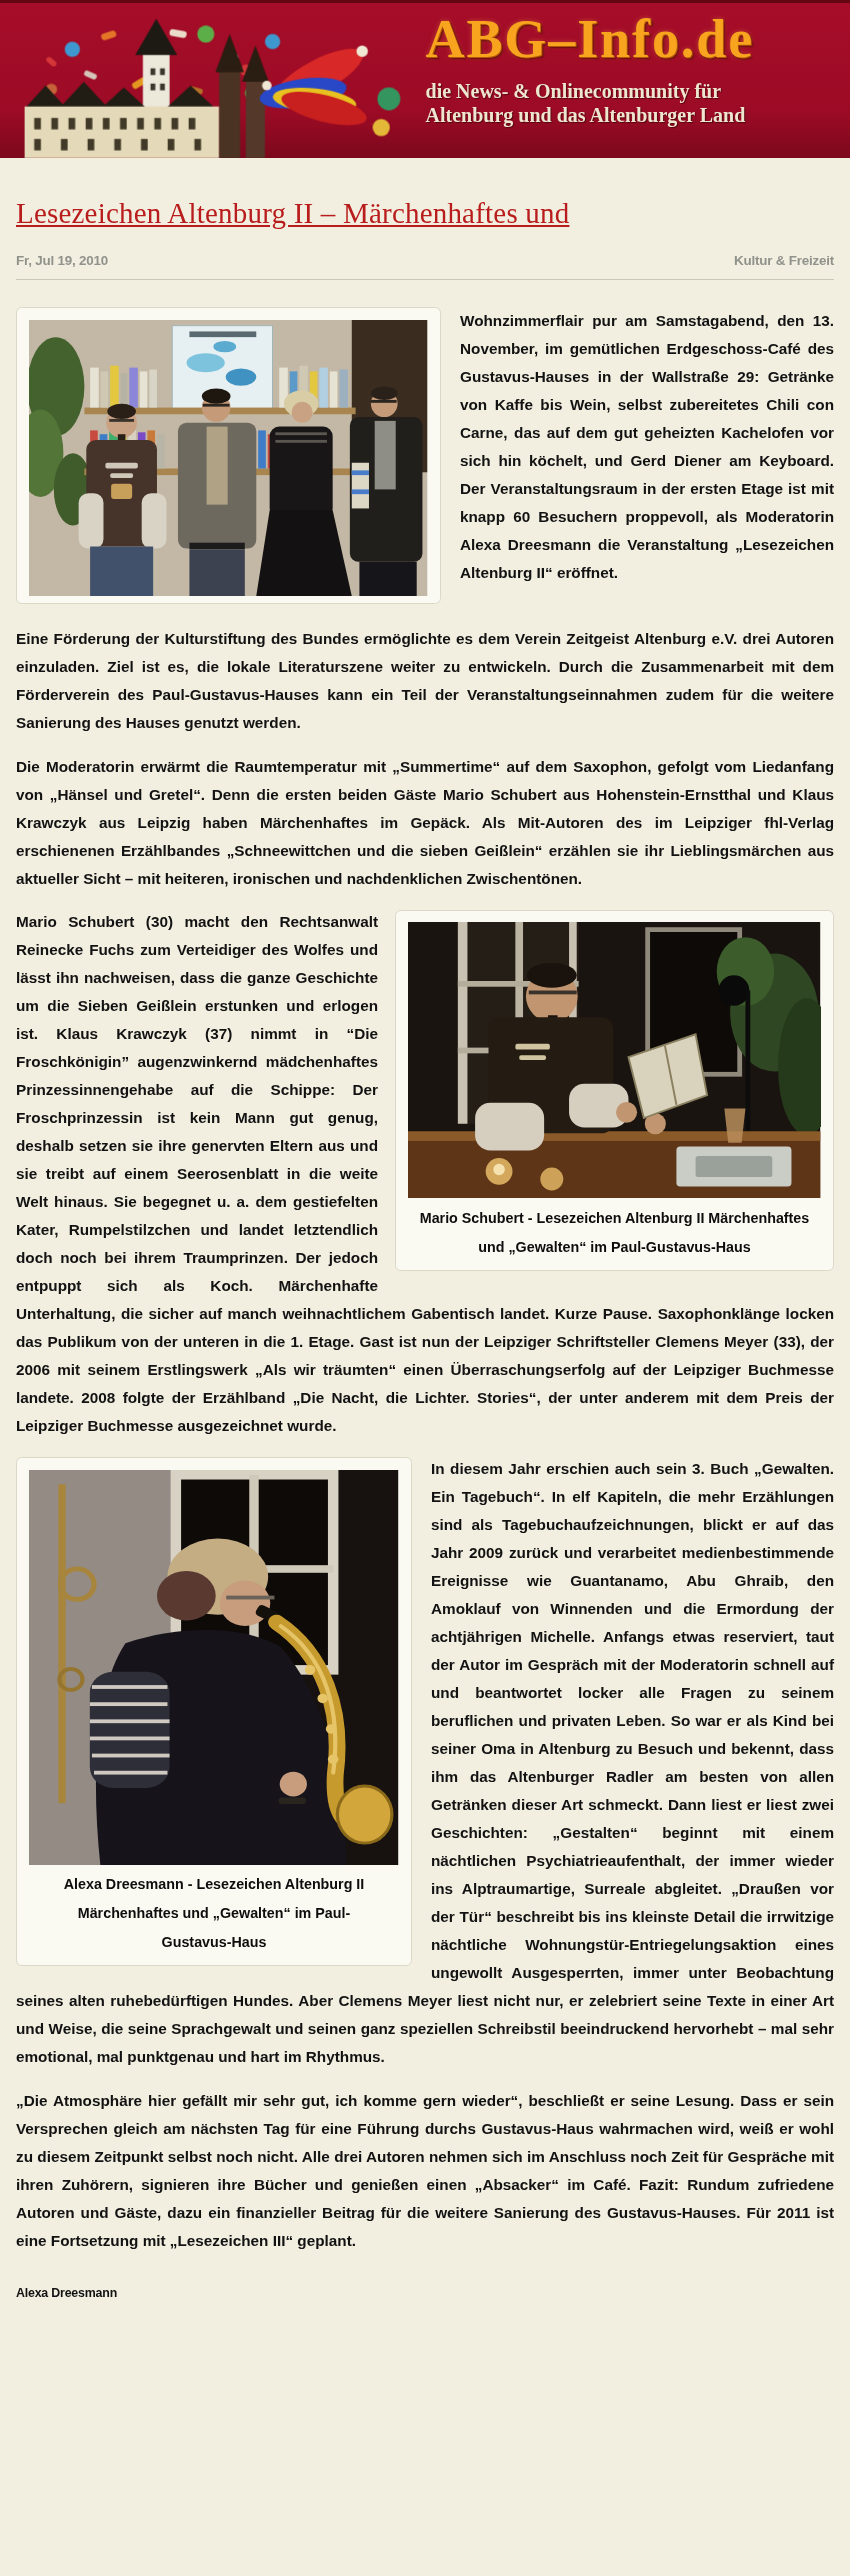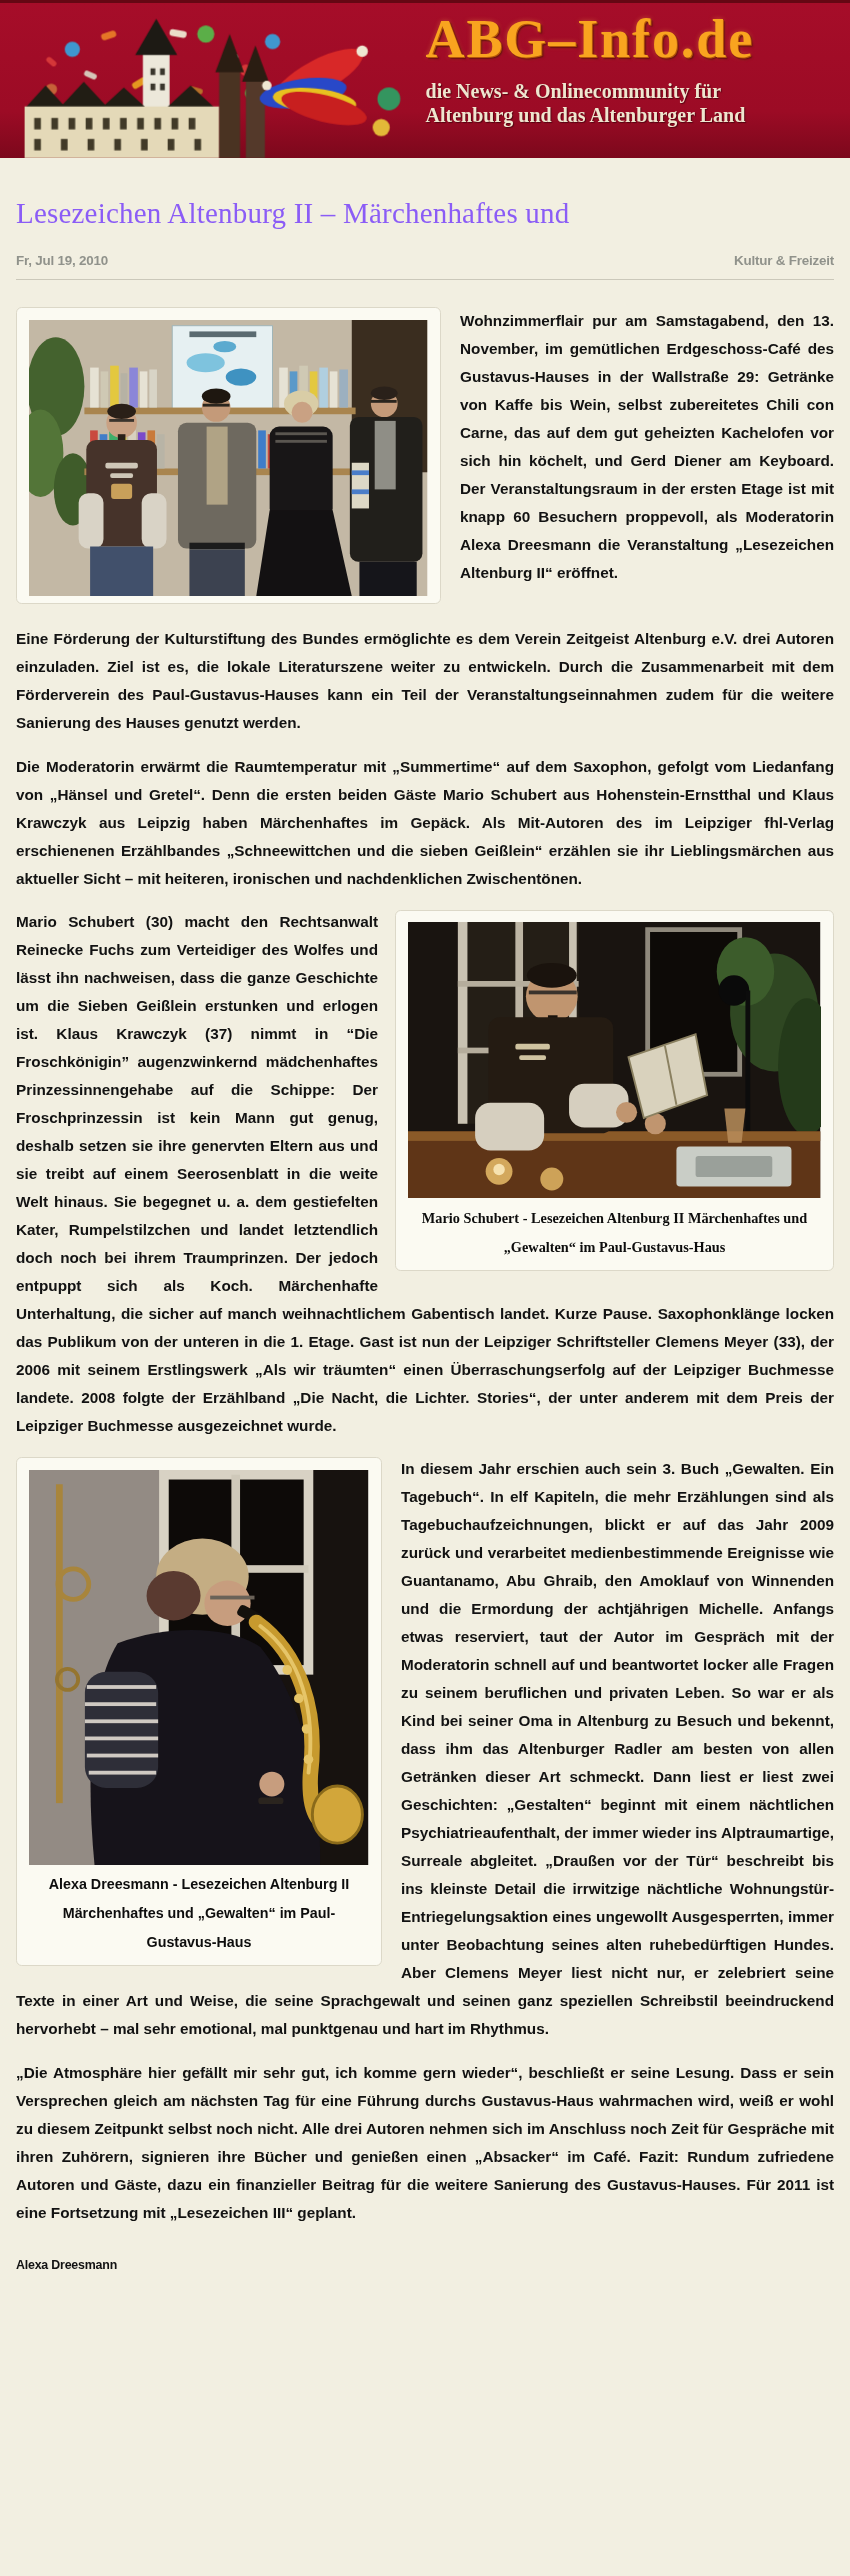--- a/index.html
+++ b/index.html
@@ -12,35 +12,35 @@
   .banner-art{position:absolute;left:17px;bottom:0;width:389px;height:145px;display:block;}
   .banner-text{position:absolute;right:96px;top:7.6px;text-align:left;}
   .logo{font-family:"Liberation Serif",serif;font-weight:bold;font-size:54px;line-height:57px;
         letter-spacing:1.9px;color:#F9A41F;
         text-shadow:1px 1px 0 #b5550a,1.9px 1.9px 1.9px rgba(70,12,0,.75),0 0 5.7px rgba(255,190,70,.35);}
   .tagline{font-family:"Liberation Serif",serif;font-weight:bold;font-size:20px;line-height:24px;
            color:#EFE6CF;margin-top:11px;text-shadow:1px 1px 1px rgba(40,0,5,.6);}
   
   .content{padding:36px 16px 29px;}
   h1{font-family:"Liberation Serif",serif;font-weight:normal;font-size:29px;line-height:38px;
-     color:#8b5cf6;margin:0 0 21px;letter-spacing:0.2px;}
+     color:#b91c1c;margin:0 0 21px;letter-spacing:0.2px;text-decoration:underline;}
   .meta{display:flex;justify-content:space-between;align-items:baseline;
         font-weight:bold;font-size:13.4px;color:#90928B;letter-spacing:-0.2px;margin-bottom:11.4px;}
   hr.rule{border:none;border-top:1px solid #CBC8BA;margin:0 0 27px;}
   .para{font-weight:bold;font-size:15.3px;line-height:28px;color:#121212;text-align:justify;
         margin:0 0 15.3px;}
   .para::after{content:"";display:block;clear:both;}
   
   .figbox{margin:1.9px 0 7.6px;padding:11.4px 12.4px 7.6px;background:#FBFAF2;border:1px solid #DCD8C8;
           border-radius:5.7px;box-sizing:border-box;}
   .fig-left{float:left;margin-right:19px;}
-  .fig-right{float:right;margin-left:17px;font-family:Liberation Serif, serif;}
+  .fig-right{float:right;margin-left:17px;}
   .fig1{width:425px;}
   .fig2{width:439px;}
-  .fig3{width:366px;}
+  .fig3{width:396px;}
   .figbox svg.photo{display:block;width:100%;border:0;}
   .fig1 svg.photo,.fig2 svg.photo{height:276px;}
   .fig3 svg.photo{height:395px;}
   figcaption{font-weight:bold;font-size:14.3px;line-height:29px;color:#0D0D0D;text-align:center;
              margin-top:5.7px;}
   .fig3 figcaption{padding:0 17px;}
   .author{font-weight:bold;font-size:12.4px;color:#121212;margin-top:31px;letter-spacing:-0.2px;}
 </style>
 </head>
 <body>

